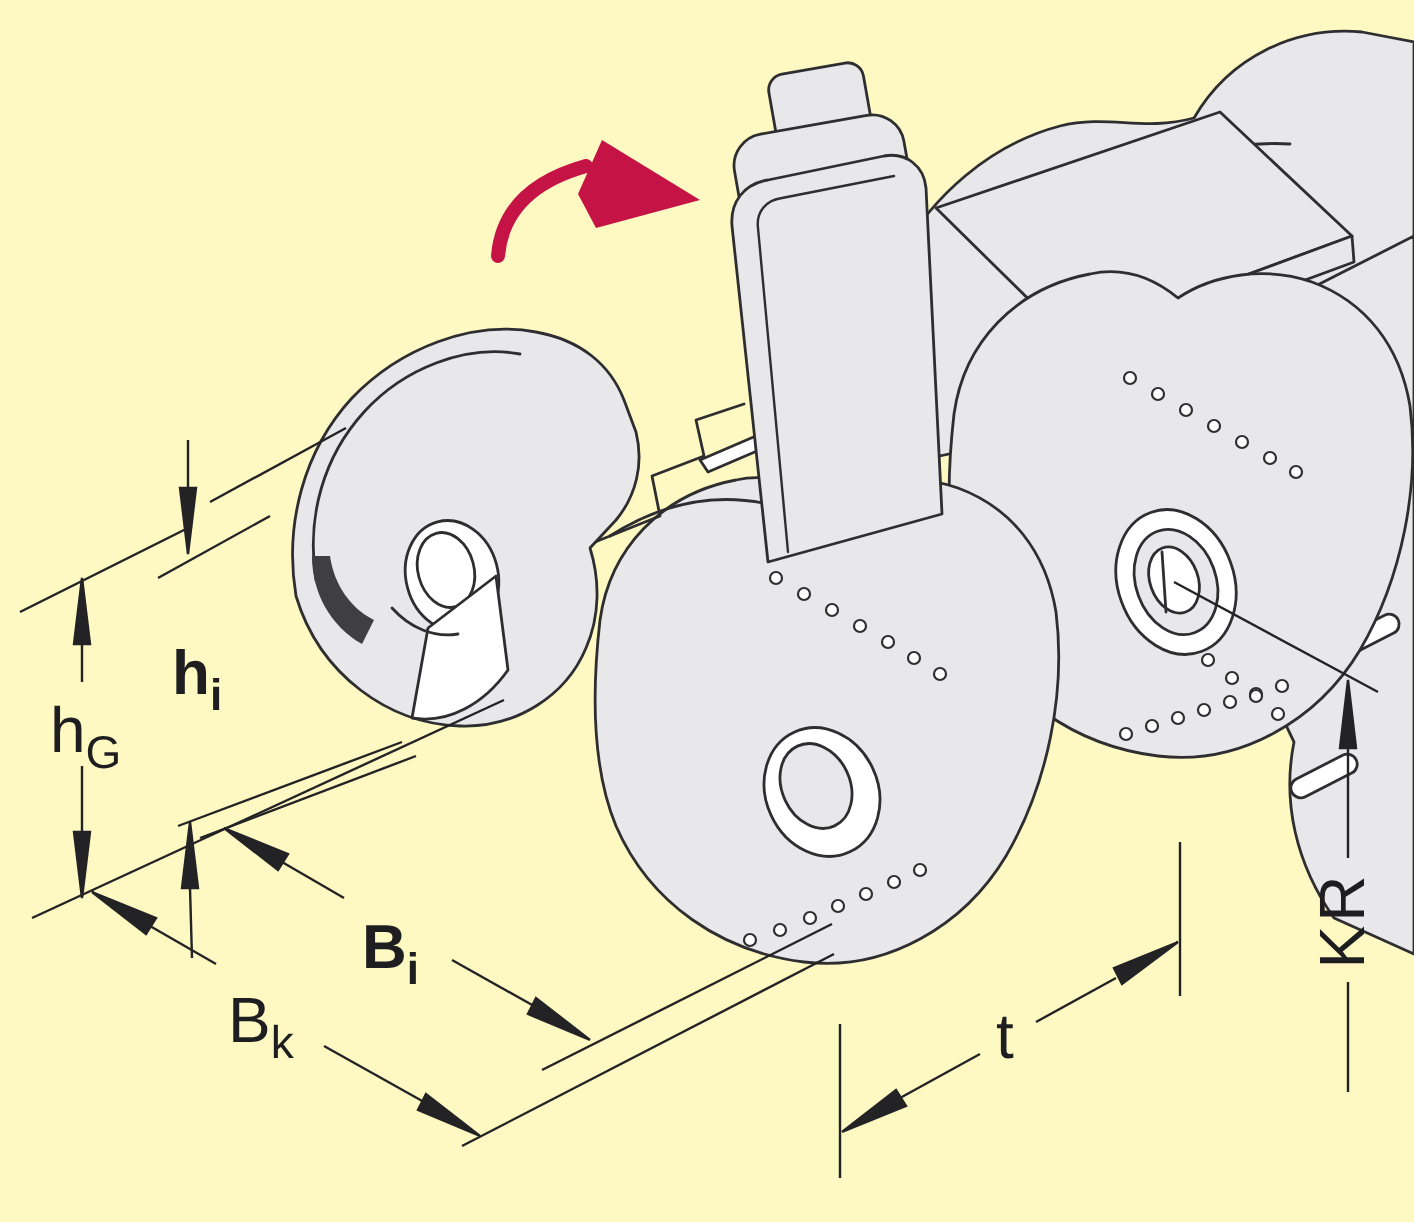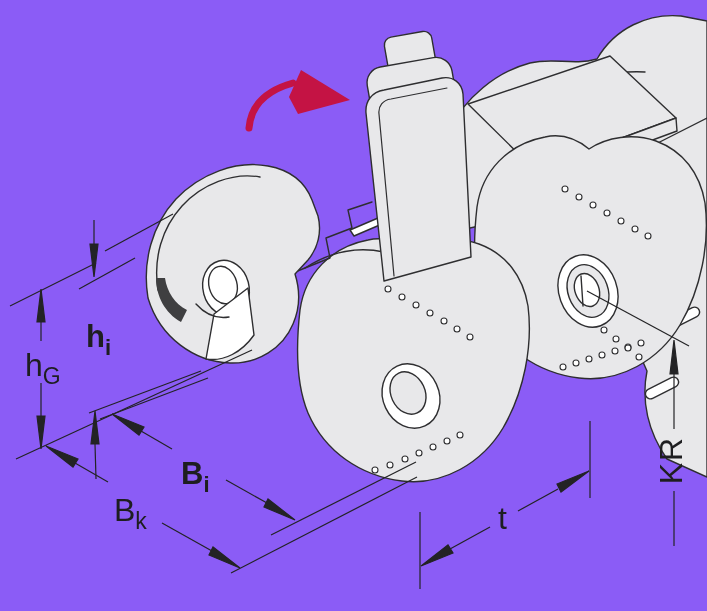--- a/index.html
+++ b/index.html
@@ -1,19 +1,19 @@
 <!DOCTYPE html>
 <html><head>
 <meta charset="utf-8">
 <style>
   html,body{margin:0;padding:0;background:#ffffff;}
   .canvas{
     position:relative;
     width:707px;height:611px;
-    background:#8b5cf6;
+    background:#fef9c3;
     font-family:"Liberation Sans", sans-serif;
     overflow:hidden;
   }
   svg{display:block;}
   text{fill:#1e1e20;}
   .dim-label{font-size:32px;}
   .dim-label-bold{font-size:31px;font-weight:bold;}
   .sub{font-size:23px;}
   .sub-bold{font-size:22px;font-weight:bold;}
 </style>

